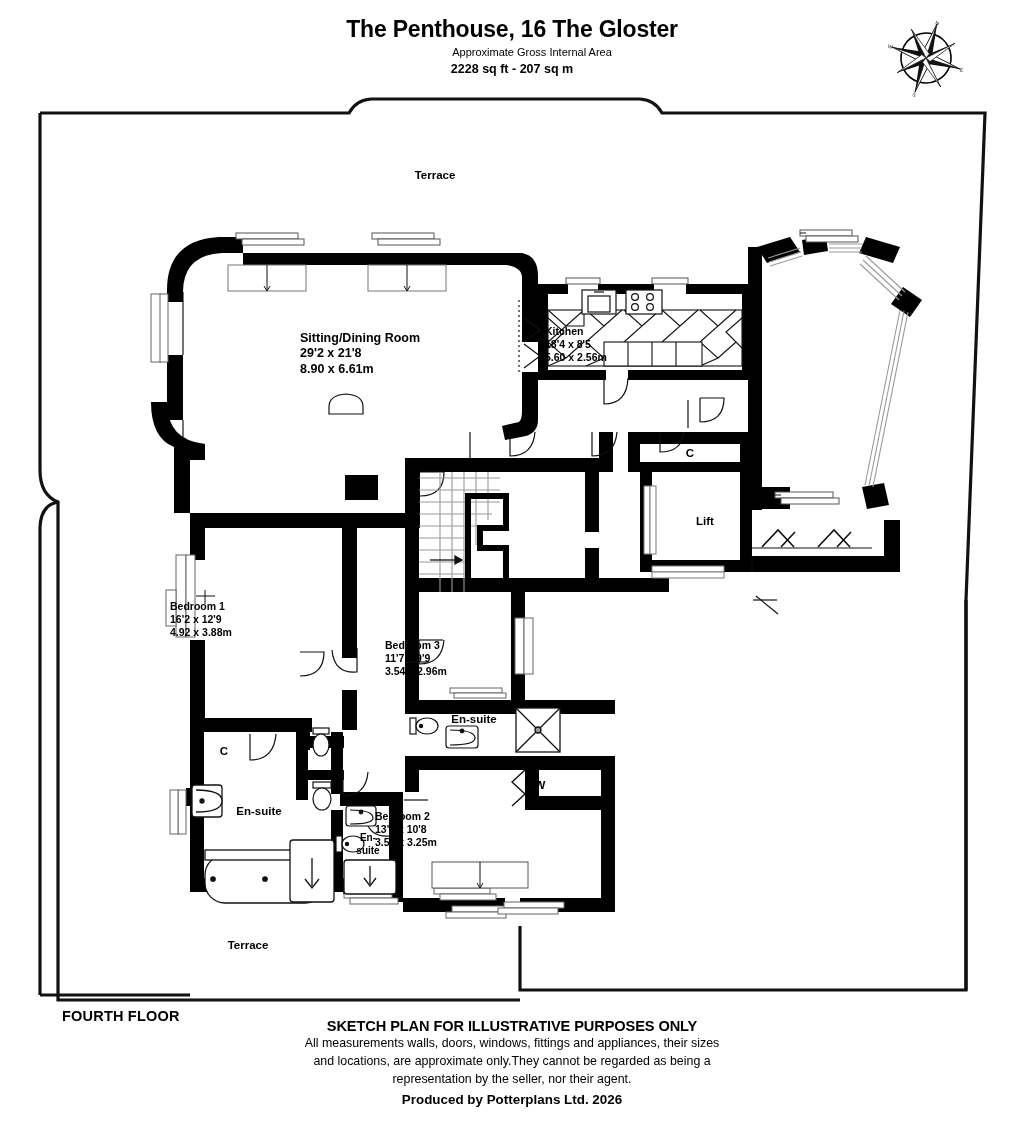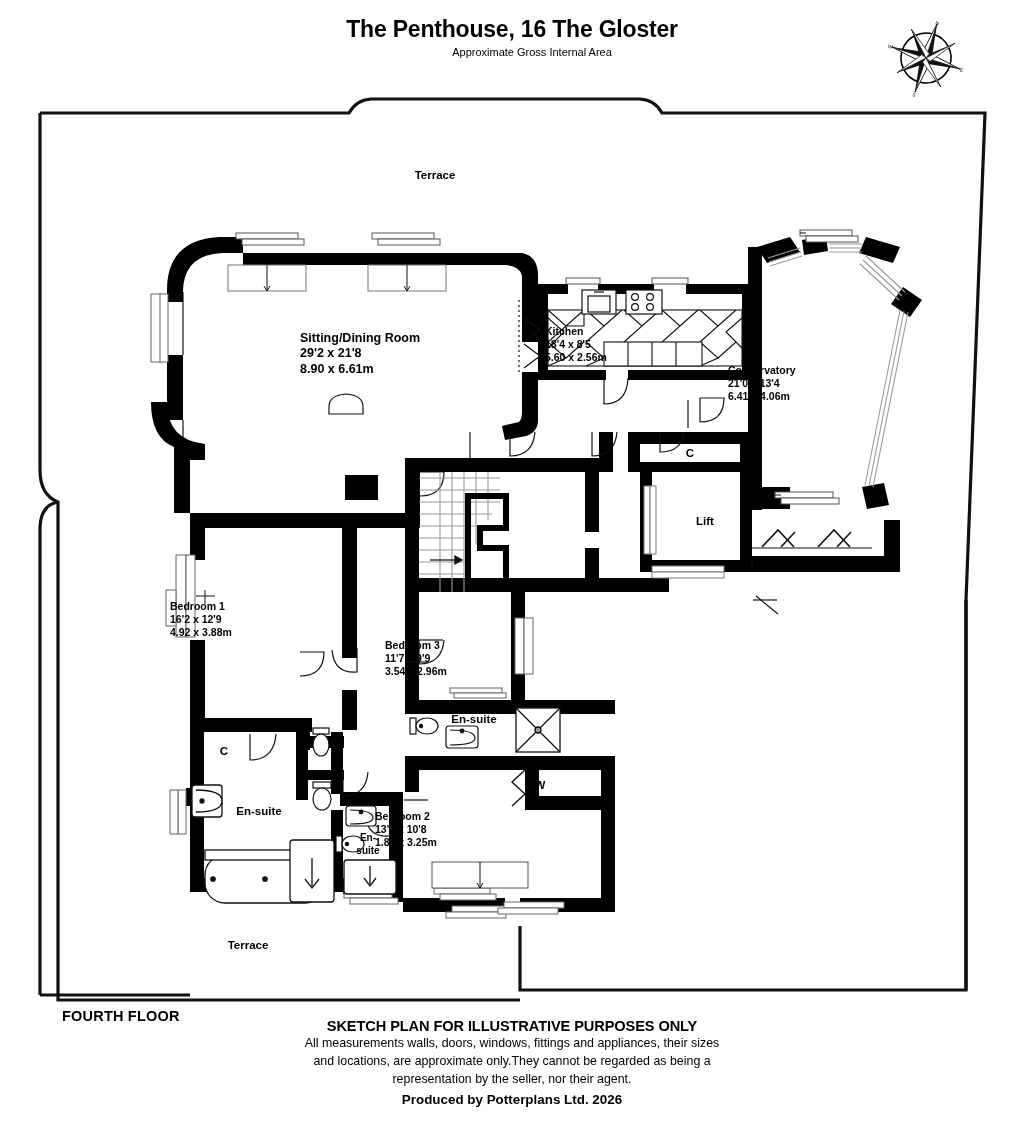--- a/index.html
+++ b/index.html
@@ -30,20 +30,21 @@
   #foot .p{font-size:12.4px;line-height:1.38;margin-top:1px;}
   #foot .b{font-size:13.4px;font-weight:bold;margin-top:4px;}
 </style>
 </head>
 <body>
 
 <div id="plan-root">
 
   <div class="hdr" id="title">The Penthouse, 16 The Gloster</div>
   <div class="hdr" id="sub1">Approximate Gross Internal Area</div>
+  <div class="hdr" id="sub2">2228 sq ft - 207 sq m</div>
 
   <div id="compass-wrap">
     <svg viewBox="0 0 84 84" width="84" height="84">
       <g transform="rotate(18 42 42)">
         <circle cx="42" cy="42" r="25" fill="none" stroke="#000" stroke-width="1.6"></circle>
 
         <polygon points="42,6 47,37 42,42 37,37" fill="#111"></polygon>
         <polygon points="42,78 47,47 42,42 37,47" fill="#111"></polygon>
         <polygon points="6,42 37,47 42,42 37,37" fill="#111"></polygon>
         <polygon points="78,42 47,47 42,42 47,37" fill="#111"></polygon>
@@ -463,36 +464,31 @@
     <div class="dim">29'2 x 21'8</div>
     <div class="dim">8.90 x 6.61m</div>
   </div>
 
   <div class="lbl xs" style="left:545px;top:325px;width:200px;">
     <div>Kitchen</div>
     <div class="dim">18'4 x 8'5</div>
     <div class="dim">5.60 x 2.56m</div>
   </div>
 
-  <div class="lbl xs" style="left:728px;top:364px;width:200px;">
-    <div>Conservatory</div>
-    <div class="dim">21'0 x 13'4</div>
-    <div class="dim">6.41 x 4.06m</div>
-  </div>
 
   <div class="lbl xs" style="left:170px;top:600px;width:200px;">
     <div>Bedroom 1</div>
     <div class="dim">16'2 x 12'9</div>
     <div class="dim">4.92 x 3.88m</div>
   </div>
 
   <div class="lbl xs" style="left:375px;top:810px;width:200px;">
     <div>Bedroom 2</div>
     <div class="dim">13'4 x 10'8</div>
-    <div class="dim">1.89 x 3.25m</div>
+    <div class="dim">3.55 x 3.25m</div>
   </div>
 
   <div class="lbl xs" style="left:385px;top:639px;width:200px;">
     <div>Bedroom 3</div>
     <div class="dim">11'7 x 9'9</div>
     <div class="dim">3.54 x 2.96m</div>
   </div>
 
   <div class="lbl sm" style="left:259px;top:804px;transform:translateX(-50%);">En-suite</div>
 

